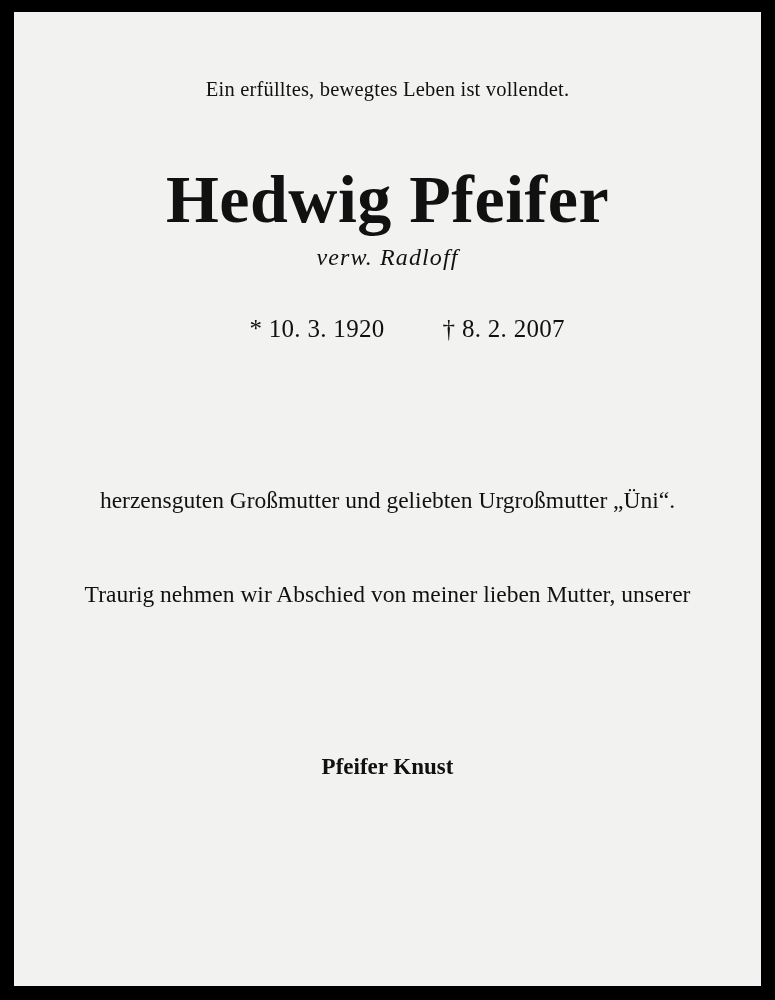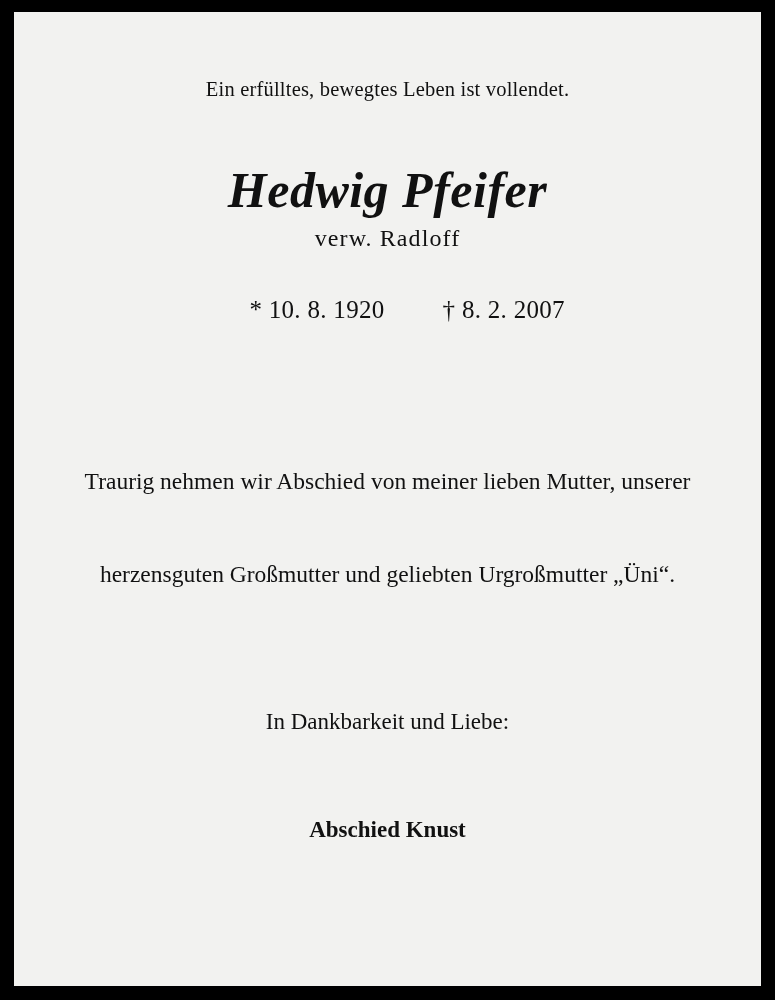--- a/index.html
+++ b/index.html
@@ -32,31 +32,31 @@
   .line {
     text-align: center;
     white-space: pre;
   }
   .epitaph {
     font-size: 20.5px;
     letter-spacing: 0.2px;
     padding-top: 62px;
   }
   .name {
-    font-size: 50px;
+    font-size: 68px;
     font-weight: bold;
     letter-spacing: 0.5px;
     padding-top: 62px;
     line-height: 1.08;
-    font-style: italic;
   }
   .maiden {
     font-size: 24px;
     letter-spacing: 1.1px;
     padding-top: 8px;
+    font-style: italic;
   }
   .dates {
     font-size: 25px;
     padding-top: 16px;
     letter-spacing: 0.3px;
   }
   .dates .gap {
     display: inline-block;
     width: 58px;
   }
@@ -82,31 +82,30 @@
 <div class="obituary-frame">
   <div class="obituary-card">
 
     <div class="line epitaph">Ein erfülltes, bewegtes Leben ist vollendet.</div>
 
     <div class="line name">Hedwig Pfeifer</div>
 
     <div class="line maiden">verw. Radloff</div>
 
     <div class="line dates">
-      <span>* 10. 8. 1920</span><span class="gap"></span><span>† 8. 2. 2007</span>
+      <span>* 10. 3. 1920</span><span class="gap"></span><span>† 8. 2. 2007</span>
     </div>
 
     <div class="line message">
+      <div>herzensguten Großmutter und geliebten Urgroßmutter „Üni“.</div>
       <div>Traurig nehmen wir Abschied von meiner lieben Mutter, unserer</div>
-      <div>herzensguten Großmutter und geliebten Urgroßmutter „Üni“.</div>
     </div>
 
-    <div class="line gratitude">In Dankbarkeit und Liebe:</div>
 
     <div class="line survivors">
-      <div>Abschied Knust</div>
+      <div>Pfeifer Knust</div>
       
       
       
     </div>
 
   </div>
 </div>
 
 </body></html>

